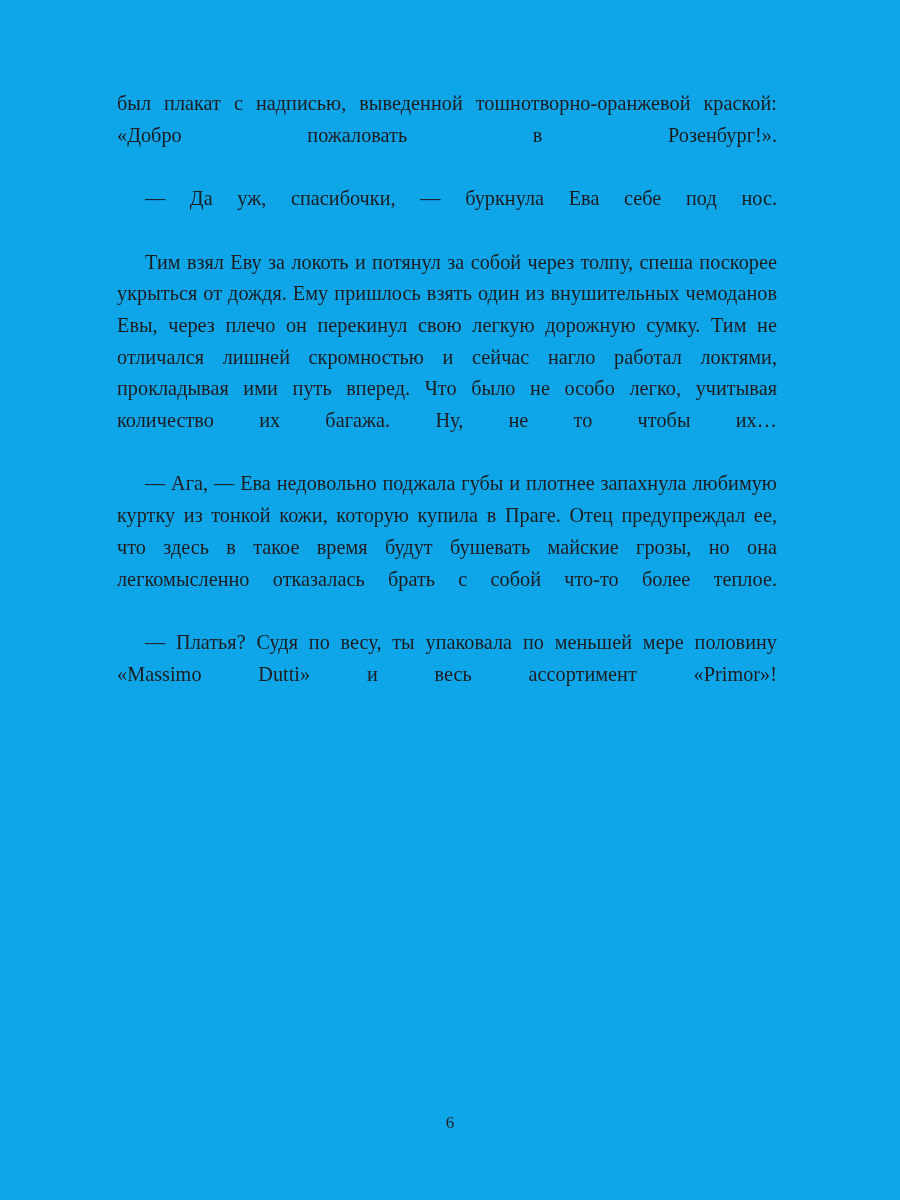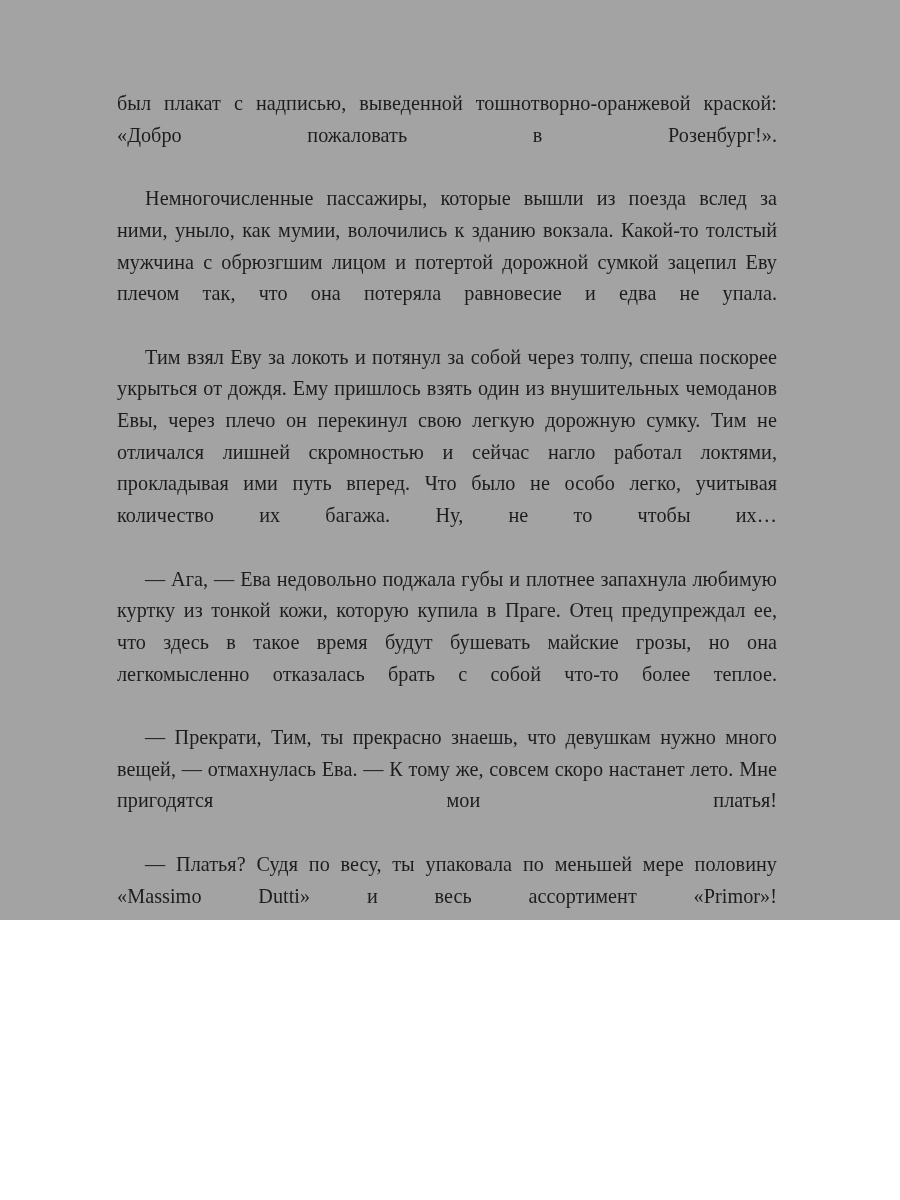--- a/index.html
+++ b/index.html
@@ -6,22 +6,22 @@
     margin: 0;
     padding: 0;
     background: #ffffff;
   }
   body {
     font-family: "Liberation Serif", "DejaVu Serif", serif;
   }
   .page {
     position: relative;
     width: 900px;
-    height: 920px;
-    background: #a3a3a3;
+    height: 1200px;
+    background: #0ea5e9;
     overflow: hidden;
     box-sizing: border-box;
   }
   .text-block {
     position: absolute;
     left: 117px;
     top: 88px;
     width: 660px;
   }
   .para {
@@ -58,23 +58,22 @@
     font-family: "Liberation Serif", "DejaVu Serif", serif;
   }
 </style>
 </head>
 <body>
 
 <div class="page">
 
   <div class="text-block">
     <p class="para cont">был плакат с надписью, выведенной тошнотворно-оранжевой краской: «Добро пожаловать в Розенбург!».</p>
-    <p class="para">Немногочисленные пассажиры, которые вышли из поезда вслед за ними, уныло, как мумии, волочились к зданию вокзала. Какой-то толстый мужчина с обрюзгшим лицом и потертой дорожной сумкой зацепил Еву плечом так, что она потеряла равновесие и едва не упала.</p>
+    <p class="para">— Да уж, спасибочки, — буркнула Ева себе под нос.</p>
     <p class="para">Тим взял Еву за локоть и потянул за собой через толпу, спеша поскорее укрыться от дождя. Ему пришлось взять один из внушительных чемоданов Евы, через плечо он перекинул свою легкую дорожную сумку. Тим не отличался лишней скромностью и сейчас нагло работал локтями, прокладывая ими путь вперед. Что было не особо легко, учитывая количество их багажа. Ну, не то чтобы их…</p>
     <p class="para">— Ага, — Ева недовольно поджала губы и плотнее запахнула любимую куртку из тонкой кожи, которую купила в Праге. Отец предупреждал ее, что здесь в такое время будут бушевать майские грозы, но она легкомысленно отказалась брать с собой что-то более теплое.</p>
-    <p class="para">— Прекрати, Тим, ты прекрасно знаешь, что девушкам нужно много вещей, — отмахнулась Ева. — К тому же, совсем скоро настанет лето. Мне пригодятся мои платья!</p>
     <p class="para">— Платья? Судя по весу, ты упаковала по меньшей мере половину «Massimo Dutti» и весь ассортимент «Primor»!</p>
 
   </div>
 
   <div class="page-number">6</div>
 
 </div>
 
 </body></html>

